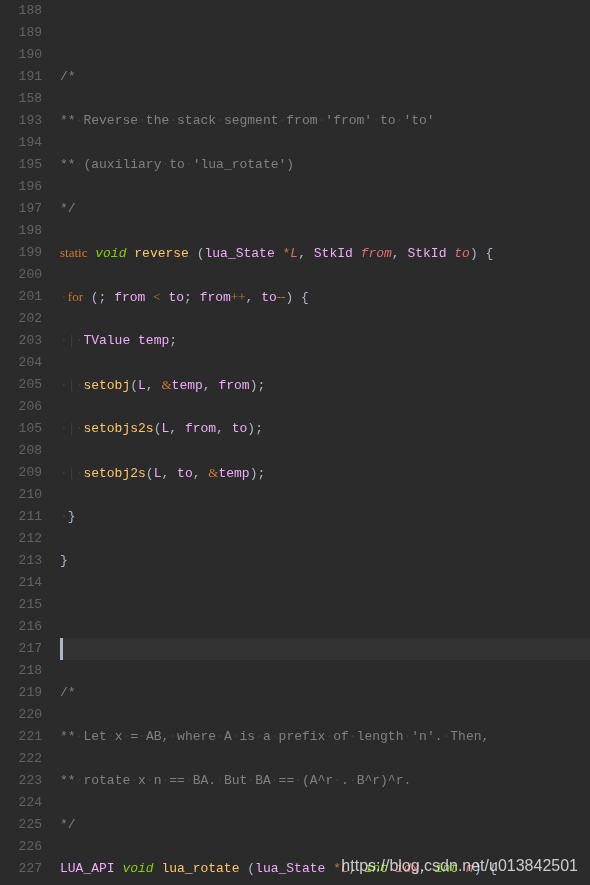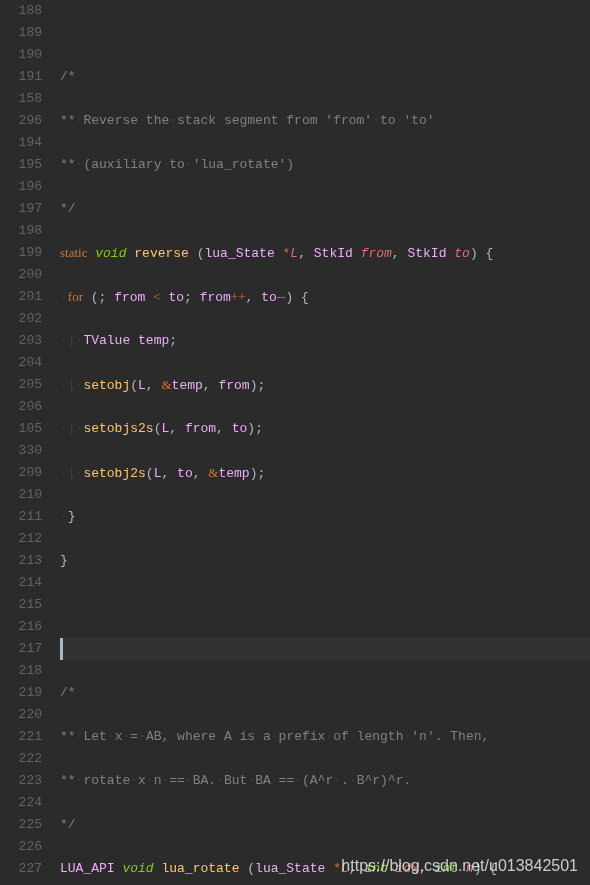--- a/index.html
+++ b/index.html
@@ -61,36 +61,36 @@
 </head>
 <body>
 
 <div class="editor">
   <div class="gutter" id="gutter">
       <div>188</div>
       <div>189</div>
       <div>190</div>
       <div>191</div>
       <div>158</div>
-      <div>296</div>
+      <div>193</div>
       <div>194</div>
       <div>195</div>
       <div>196</div>
       <div>197</div>
       <div>198</div>
       <div>199</div>
       <div>200</div>
       <div>201</div>
       <div>202</div>
       <div>203</div>
       <div>204</div>
       <div>205</div>
       <div>206</div>
       <div>105</div>
-      <div>330</div>
+      <div>208</div>
       <div>209</div>
       <div>210</div>
       <div>211</div>
       <div>212</div>
       <div>213</div>
       <div>214</div>
       <div>215</div>
       <div>216</div>
       <div>217</div>
       <div>218</div>

